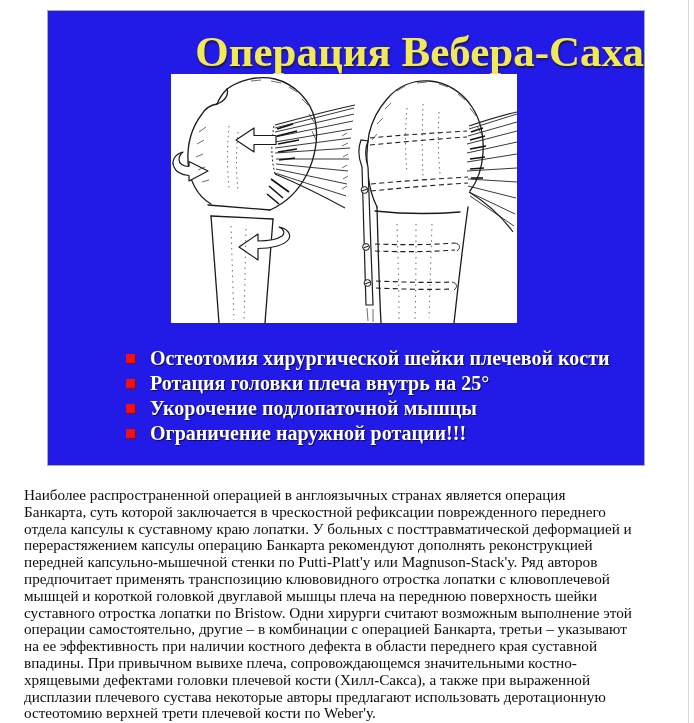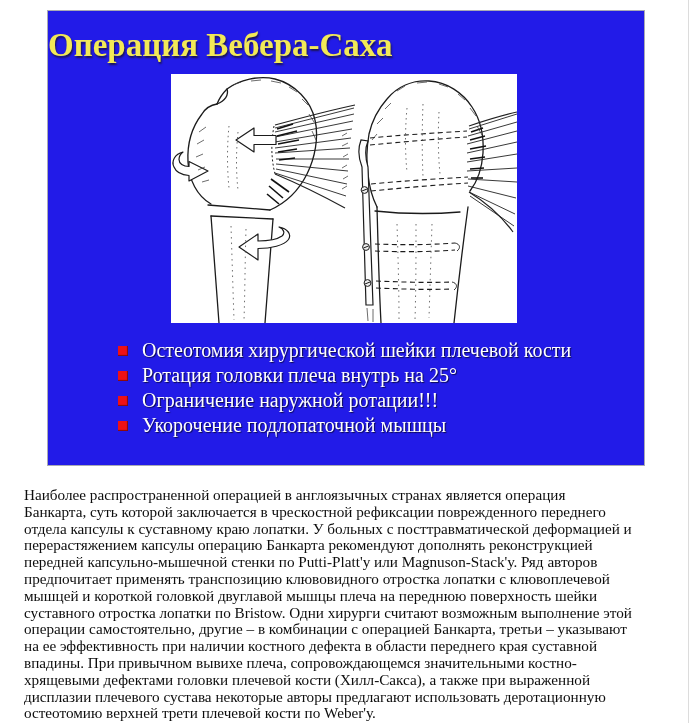--- a/index.html
+++ b/index.html
@@ -15,37 +15,37 @@
   
   .slide {
     position:absolute; left:47px; top:10px;
     width:598px; height:456px;
     background:#221be8;
     border:1px solid #a9aab4;
     box-sizing:border-box;
   }
   .slide-title {
     position:absolute; top:16px; left:0; width:100%;
-    text-align:left;
-    font-size:33px; font-weight:bold;
+    text-align:right;
+    font-size:43px; font-weight:bold;
     color:#f2e957;
     text-shadow:1px 2px 2px rgba(25,18,0,0.65);
     white-space:nowrap;
   }
   .figure-box {
     position:absolute; left:123px; top:63px;
     width:346px; height:249px;
     background:#ffffff;
     overflow:hidden;
   }
   .figure-box svg { display:block; }
 
   .bullets {
     position:absolute; left:66px; top:323px;
-    margin:4px; padding:0; list-style:none;
+    margin:12px; padding:0; list-style:none;font-weight:bold;
   }
   .bullet-row { display:flex; align-items:center; height:25px; }
   .bullet-marker {
     width:10px; height:10px; flex:none;
     background:#ee1116;
     margin-right:14px;
     box-shadow:inset -1px -1px 1px rgba(0,0,0,0.45);
   }
   .bullet-text {
     font-size:20px; color:#ffffff;
@@ -234,25 +234,25 @@
       <li class="bullet-row">
         <span class="bullet-marker"></span>
         <span class="bullet-text">Остеотомия хирургической шейки плечевой кости</span>
       </li>
       <li class="bullet-row">
         <span class="bullet-marker"></span>
         <span class="bullet-text">Ротация головки плеча внутрь на 25°</span>
       </li>
       <li class="bullet-row">
         <span class="bullet-marker"></span>
+        <span class="bullet-text">Укорочение подлопаточной мышцы</span>
+      </li>
+      <li class="bullet-row">
+        <span class="bullet-marker"></span>
         <span class="bullet-text">Ограничение наружной ротации!!!</span>
-      </li>
-      <li class="bullet-row">
-        <span class="bullet-marker"></span>
-        <span class="bullet-text">Укорочение подлопаточной мышцы</span>
       </li>
     </ul>
   </div>
 
   <p class="body-text">Наиболее распространенной операцией в англоязычных странах является операция
 Банкарта, суть которой заключается в чрескостной рефиксации поврежденного переднего
 отдела капсулы к суставному краю лопатки. У больных с посттравматической деформацией и
 перерастяжением капсулы операцию Банкарта рекомендуют дополнять реконструкцией
 передней капсульно-мышечной стенки по Putti-Platt'у или Magnuson-Stack'у. Ряд авторов
 предпочитает применять транспозицию клювовидного отростка лопатки с клювоплечевой

